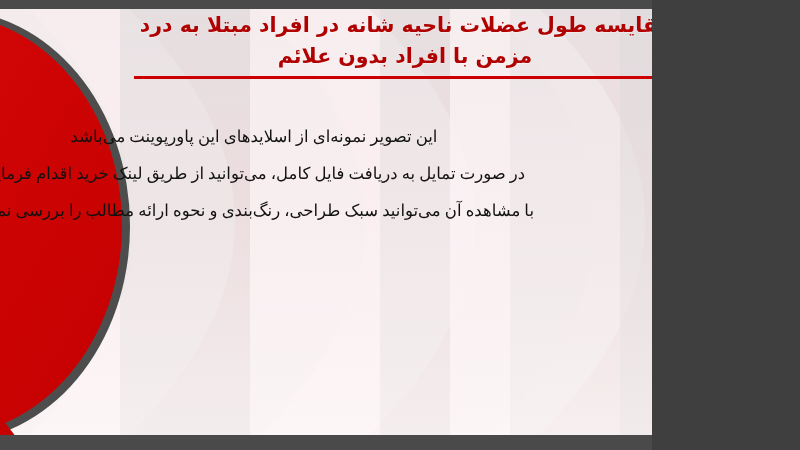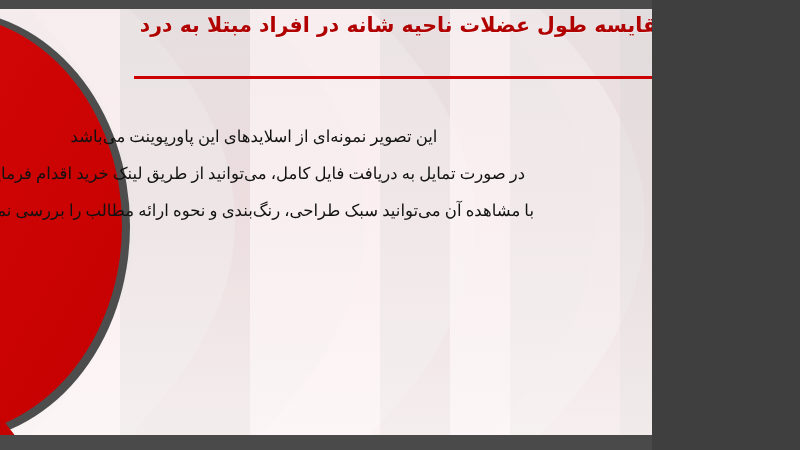--- a/index.html
+++ b/index.html
@@ -184,20 +184,21 @@
     <div class="ellipse-left-outline"></div>
     <div class="ellipse-left"></div>
   </div>
 
   <div class="bar-top"></div>
   <div class="bar-bottom"></div>
   <div class="sliver-bottom-left"></div>
 
   <div class="title-block">
     <div class="title-line">مقایسه طول عضلات ناحیه شانه در افراد مبتلا به درد</div>
+    <div class="title-line">مزمن با افراد بدون علائم</div>
   </div>
   <div class="title-rule"></div>
 
   <div class="body-block">
     <div class="body-line">این تصویر نمونه‌ای از اسلایدهای این پاورپوینت می‌باشد</div>
     <div class="body-line">در صورت تمایل به دریافت فایل کامل، می‌توانید از طریق لینک خرید اقدام فرمایید</div>
     <div class="body-line">با مشاهده آن می‌توانید سبک طراحی، رنگ‌بندی و نحوه ارائه مطالب را بررسی نمایید</div>
   </div>
 
 </div>

